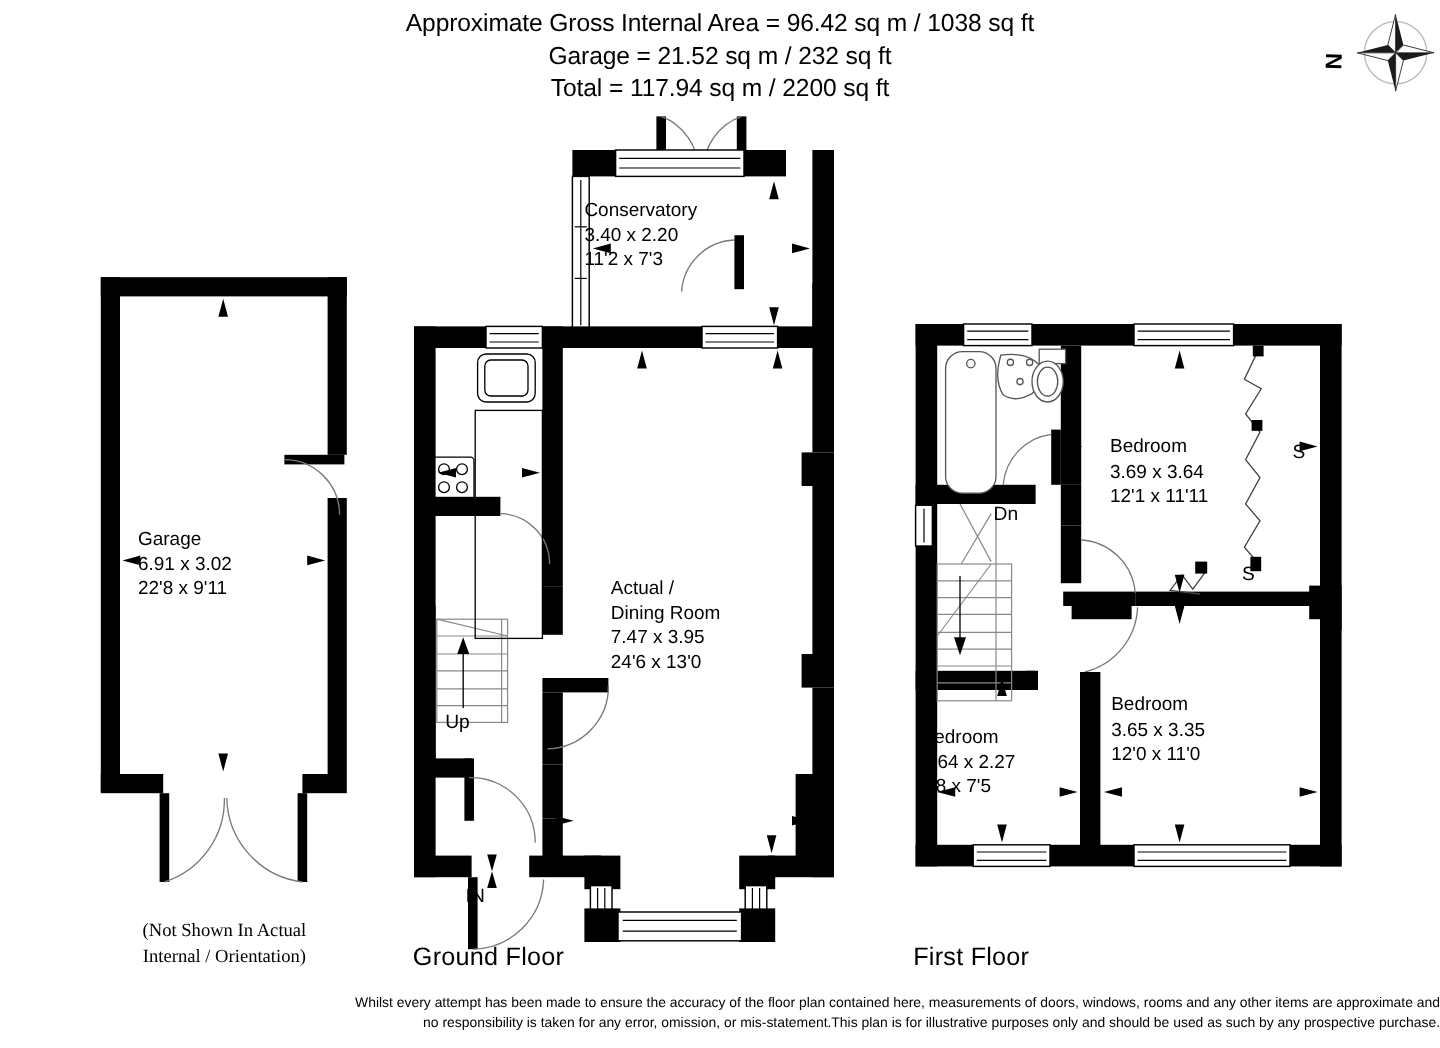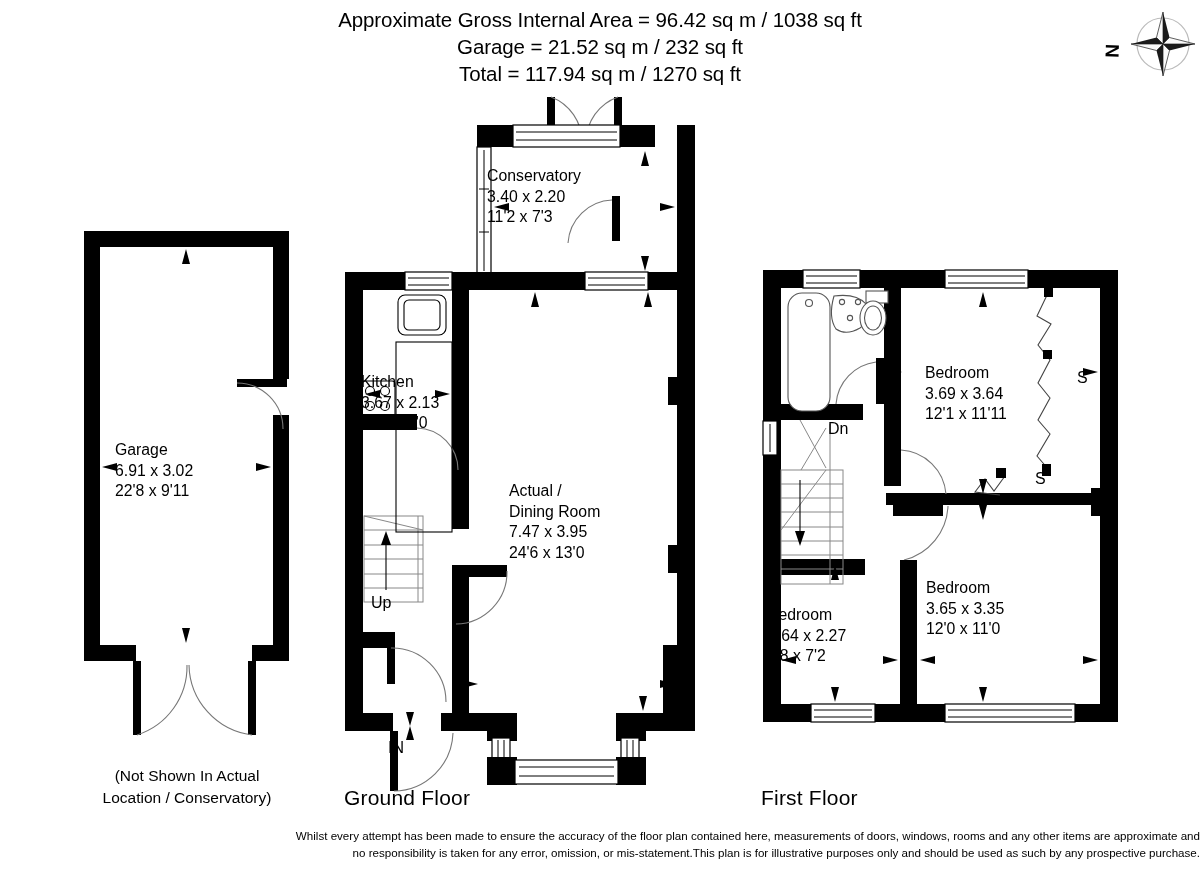--- a/index.html
+++ b/index.html
@@ -4,21 +4,21 @@
 <style>
   html,body{margin:0;padding:0;background:#ffffff;}
   body{width:1200px;height:873px;overflow:hidden;
        font-family:"Liberation Sans", sans-serif;color:#000;}
   #stage{position:relative;width:1200px;height:873px;border-radius:16px;}
 
   .hdr{position:absolute;left:0;top:6px;width:1200px;text-align:center;}
   .hdr div{font-size:20.5px;line-height:27px;letter-spacing:-0.1px;}
 
   .floorlabel{position:absolute;font-size:21px;font-weight:normal;letter-spacing:0.2px;}
-  .notshown{position:absolute;font-size:15.5px;line-height:22px;text-align:center;}
+  .notshown{position:absolute;font-size:15.5px;line-height:22px;text-align:center;font-family:Liberation Serif, serif;}
 
   .footer{position:absolute;left:0;top:827px;width:1200px;text-align:right;}
   .footer div{font-size:11.6px;line-height:17px;}
 
   svg{position:absolute;left:0;top:0;overflow:visible;}
   .wall{fill:#000;}
   .thin{fill:none;stroke:#000;stroke-width:1.1;}
   .arc{fill:none;stroke:#777;stroke-width:1.1;}
   .winline{fill:none;stroke:#000;stroke-width:1;}
   .fix{fill:#fff;stroke:#555;stroke-width:1.1;}
@@ -31,21 +31,21 @@
   .tagb{position:absolute;font-size:17px;}
 </style>
 </head>
 <body>
 
 <div id="stage">
 
   <div class="hdr">
     <div>Approximate Gross Internal Area = 96.42 sq m / 1038 sq ft</div>
     <div>Garage = 21.52 sq m / 232 sq ft</div>
-    <div>Total = 117.94 sq m / 1270 sq ft</div>
+    <div>Total = 117.94 sq m / 2200 sq ft</div>
   </div>
 
   <svg width="1200" height="873">
     <g transform="translate(1163,44)">
       <circle cx="0" cy="0" r="26" fill="none" stroke="#bbb" stroke-width="1.2"></circle>
       <polygon points="0,-32 6.5,-6.5 0,0" fill="#1a1a1a"></polygon>
       <polygon points="0,-32 -6.5,-6.5 0,0" fill="#fafafa" stroke="#1a1a1a" stroke-width="0.7"></polygon>
       <polygon points="32,0 6.5,6.5 0,0" fill="#1a1a1a"></polygon>
       <polygon points="32,0 6.5,-6.5 0,0" fill="#fafafa" stroke="#1a1a1a" stroke-width="0.7"></polygon>
       <polygon points="0,32 -6.5,6.5 0,0" fill="#1a1a1a"></polygon>
@@ -82,21 +82,21 @@
   </svg>
 
   <div class="rmlabel" style="left:115px;top:440px;width:145px;">
     <div class="rmname">Garage</div>
     <div>6.91 x 3.02</div>
     <div>22'8 x 9'11</div>
   </div>
 
   <div class="notshown" style="left:62px;top:765px;width:250px;">
     <div>(Not Shown In Actual</div>
-    <div>Location / Conservatory)</div>
+    <div>Internal / Orientation)</div>
   </div>
 
   <svg width="1200" height="873">
 
     <g>
       <rect class="wall" x="477" y="125" width="36" height="22"></rect>
       <rect class="wall" x="620" y="125" width="35" height="22"></rect>
       <rect class="wall" x="677" y="125" width="18" height="150"></rect>
       <rect class="wall" x="677" y="236" width="18" height="39"></rect>
 
@@ -225,25 +225,20 @@
       <polygon class="wall" points="410,726 414,712 406,712"></polygon>
     </g>
   </svg>
 
   <div class="rmlabel" style="left:487px;top:166px;width:165px;">
     <div class="rmname">Conservatory</div>
     <div>3.40 x 2.20</div>
     <div>11'2 x 7'3</div>
   </div>
 
-  <div class="rmlabel" style="left:361px;top:372px;width:130px;">
-    <div class="rmname">Kitchen</div>
-    <div>3.67 x 2.13</div>
-    <div>12'0 x 7'0</div>
-  </div>
 
   <div class="rmlabel" style="left:509px;top:481px;width:165px;">
     <div class="rmname">Actual /</div>
     <div class="rmname">Dining Room</div>
     <div>7.47 x 3.95</div>
     <div>24'6 x 13'0</div>
   </div>
 
   <div class="tag" style="left:371px;top:594px;">Up</div>
   <div class="tag" style="left:388px;top:739px;">IN</div>
@@ -365,21 +360,21 @@
 
   <div class="rmlabel" style="left:926px;top:578px;width:165px;">
     <div class="rmname">Bedroom</div>
     <div>3.65 x 3.35</div>
     <div>12'0 x 11'0</div>
   </div>
 
   <div class="rmlabel" style="left:768px;top:605px;width:130px;">
     <div class="rmname">Bedroom</div>
     <div>2.64 x 2.27</div>
-    <div>8'8 x 7'2</div>
+    <div>4'8 x 7'5</div>
   </div>
 
   <div class="tag" style="left:828px;top:420px;">Dn</div>
   <div class="tag" style="left:1077px;top:369px;">S</div>
   <div class="tag" style="left:1035px;top:470px;">S</div>
   <div class="floorlabel" style="left:761px;top:786px;">First Floor</div>
 
   <div class="footer">
     <div>Whilst every attempt has been made to ensure the accuracy of the floor plan contained here, measurements of doors, windows, rooms and any other items are approximate and</div>
     <div>no responsibility is taken for any error, omission, or mis-statement.This plan is for illustrative purposes only and should be used as such by any prospective purchase.</div>

